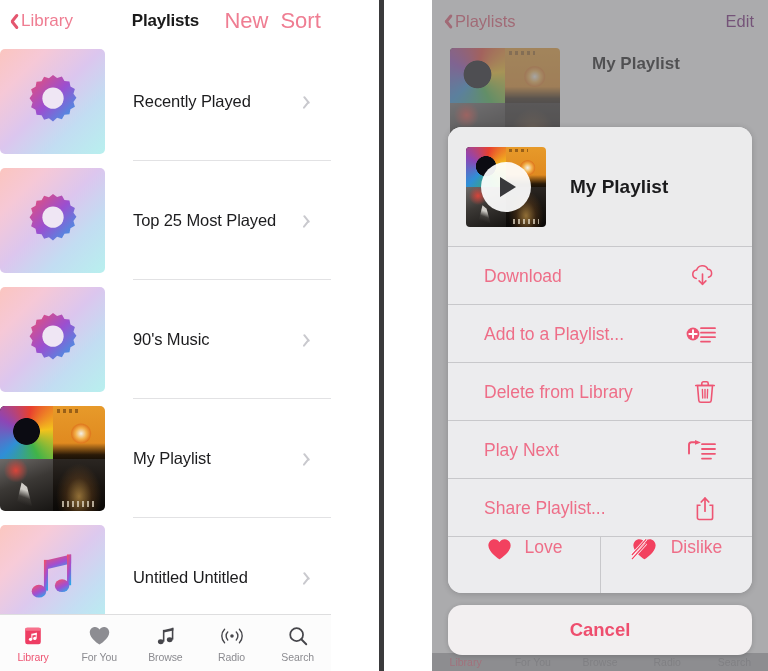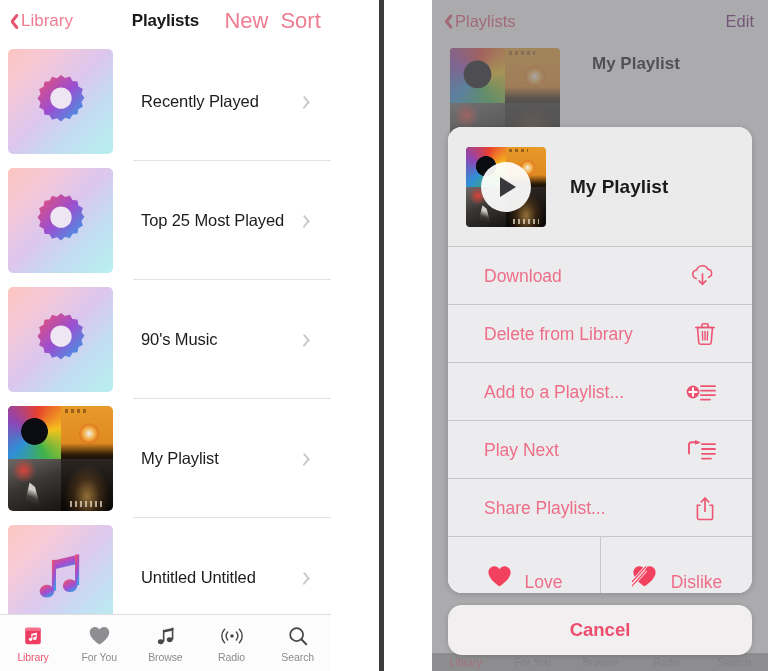--- a/index.html
+++ b/index.html
@@ -50,21 +50,21 @@
     position: absolute; right: 10px; top: 50%; transform: translateY(-50%);
     display: flex; gap: 12px;
   }
   .nav-actions span { color: #ef7d92; font-size: 22px; }
 
   .playlist-list { position: relative; background: #fff; }
   .row {
     position: relative;
     display: flex; align-items: center;
     height: 119px;
-    padding-left: 8px;
+    padding-left: 0;
     background: #fff;
   }
   .row .sep {
     position: absolute; left: 133px; right: 0; bottom: 0;
     height: 1px; background: #e2e2e4;
   }
   .thumb {
     width: 105px; height: 105px;
     border-radius: 5px;
     flex: 0 0 105px;
@@ -229,21 +229,21 @@
     background: #ececee;
   }
   .sheet-item::after {
     content: ""; position: absolute; left: 0; right: 0; bottom: 0;
     height: 1px; background: #c8c8cb;
   }
   .sheet-item .ic { display: flex; align-items: center; justify-content: flex-end; width: 34px; }
 
   .love-row { display: flex; height: 56px; background: #ececee; position: relative; }
   .love-half {
-    flex: 1; display: flex; align-items: flex-end; justify-content: center; gap: 12px;
+    flex: 1; display: flex; align-items: flex-start; justify-content: center; gap: 12px;
     color: #ee6e88; font-size: 17.5px;
   }
   .love-row::before {
     content: ""; position: absolute; left: 50%; top: 0; bottom: 0;
     width: 1px; background: #c8c8cb;
   }
 
   .cancel-btn {
     position: absolute; left: 16px; right: 16px; top: 605px;
     height: 50px; border-radius: 14px;
@@ -488,44 +488,44 @@
         <span class="ic">
           <svg width="27" height="24" viewBox="0 0 28 24">
             <path d="M7.5 14.5a4.4 4.4 0 01.4-8.7 6.2 6.2 0 0111.7-.7 4.1 4.1 0 01.6 8.1" fill="none" stroke="#ee5573" stroke-width="1.6" stroke-linecap="round"></path>
             <line x1="14" y1="10" x2="14" y2="20.5" stroke="#ee5573" stroke-width="1.7" stroke-linecap="round"></line>
             <path d="M10.5 17l3.5 3.6 3.5-3.6" fill="none" stroke="#ee5573" stroke-width="1.7" stroke-linecap="round" stroke-linejoin="round"></path>
           </svg>
         </span>
       </div>
 
       <div class="sheet-item">
-        <span>Delete from Library</span>
-        <span class="ic">
-          <svg width="22" height="24" viewBox="0 0 22 24">
-            <path d="M3.5 5.5h15l-1.3 15a2 2 0 01-2 1.8H6.8a2 2 0 01-2-1.8z" fill="none" stroke="#ee5573" stroke-width="1.6"></path>
-            <line x1="1.8" y1="5.5" x2="20.2" y2="5.5" stroke="#ee5573" stroke-width="1.7" stroke-linecap="round"></line>
-            <path d="M7.8 5.5V3.4a1.6 1.6 0 011.6-1.6h3.2a1.6 1.6 0 011.6 1.6v2.1" fill="none" stroke="#ee5573" stroke-width="1.6"></path>
-            <line x1="8.4" y1="9.5" x2="8.7" y2="18" stroke="#ee5573" stroke-width="1.4" stroke-linecap="round"></line>
-            <line x1="11" y1="9.5" x2="11" y2="18" stroke="#ee5573" stroke-width="1.4" stroke-linecap="round"></line>
-            <line x1="13.6" y1="9.5" x2="13.3" y2="18" stroke="#ee5573" stroke-width="1.4" stroke-linecap="round"></line>
-          </svg>
-        </span>
-      </div>
-
-      <div class="sheet-item">
         <span>Add to a Playlist...</span>
         <span class="ic">
           <svg width="30" height="20" viewBox="0 0 30 20">
             <circle cx="7" cy="10" r="6.4" fill="#ee5573"></circle>
             <line x1="7" y1="6.3" x2="7" y2="13.7" stroke="#fff" stroke-width="1.9" stroke-linecap="round"></line>
             <line x1="3.3" y1="10" x2="10.7" y2="10" stroke="#fff" stroke-width="1.9" stroke-linecap="round"></line>
             <line x1="15" y1="4.2" x2="29" y2="4.2" stroke="#ee5573" stroke-width="1.8" stroke-linecap="round"></line>
             <line x1="15" y1="8.7" x2="29" y2="8.7" stroke="#ee5573" stroke-width="1.8" stroke-linecap="round"></line>
             <line x1="15" y1="13.2" x2="29" y2="13.2" stroke="#ee5573" stroke-width="1.8" stroke-linecap="round"></line>
             <line x1="15" y1="17.6" x2="24" y2="17.6" stroke="#ee5573" stroke-width="1.8" stroke-linecap="round"></line>
+          </svg>
+        </span>
+      </div>
+
+      <div class="sheet-item">
+        <span>Delete from Library</span>
+        <span class="ic">
+          <svg width="22" height="24" viewBox="0 0 22 24">
+            <path d="M3.5 5.5h15l-1.3 15a2 2 0 01-2 1.8H6.8a2 2 0 01-2-1.8z" fill="none" stroke="#ee5573" stroke-width="1.6"></path>
+            <line x1="1.8" y1="5.5" x2="20.2" y2="5.5" stroke="#ee5573" stroke-width="1.7" stroke-linecap="round"></line>
+            <path d="M7.8 5.5V3.4a1.6 1.6 0 011.6-1.6h3.2a1.6 1.6 0 011.6 1.6v2.1" fill="none" stroke="#ee5573" stroke-width="1.6"></path>
+            <line x1="8.4" y1="9.5" x2="8.7" y2="18" stroke="#ee5573" stroke-width="1.4" stroke-linecap="round"></line>
+            <line x1="11" y1="9.5" x2="11" y2="18" stroke="#ee5573" stroke-width="1.4" stroke-linecap="round"></line>
+            <line x1="13.6" y1="9.5" x2="13.3" y2="18" stroke="#ee5573" stroke-width="1.4" stroke-linecap="round"></line>
           </svg>
         </span>
       </div>
 
       <div class="sheet-item">
         <span>Play Next</span>
         <span class="ic">
           <svg width="30" height="21" viewBox="0 0 30 21">
             <path d="M3 13.5V4.8c0-1.6 1.1-2.6 2.6-2.6h5.2" fill="none" stroke="#ee5573" stroke-width="1.9" stroke-linecap="round"></path>
             <path d="M9 0l6 2.4-6 2.4z" fill="#ee5573"></path>

